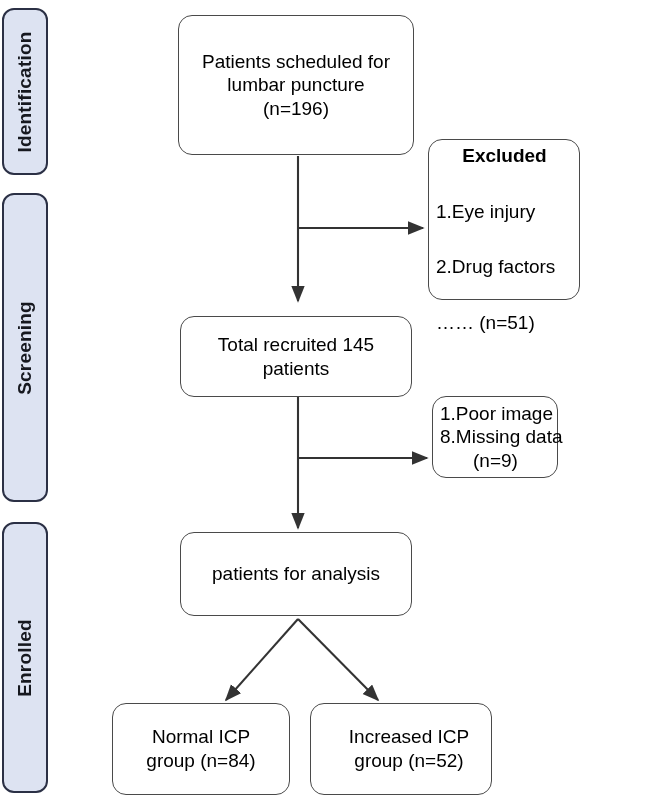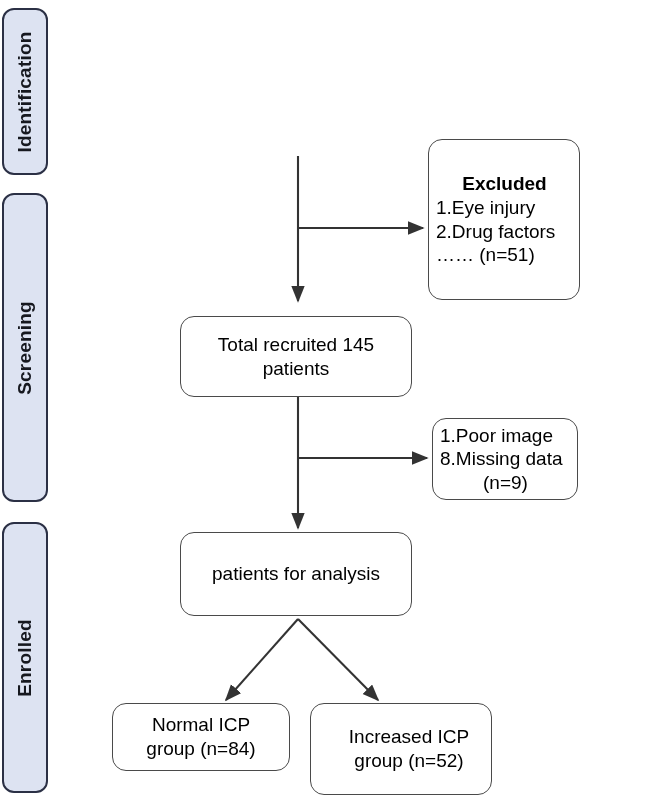--- a/index.html
+++ b/index.html
@@ -109,44 +109,49 @@
     <line x1="298" y1="228" x2="423" y2="228" stroke="#333333" stroke-width="2.1" marker-end="url(#arrowhead)"></line>
 
     <line x1="298" y1="386" x2="298" y2="528" stroke="#333333" stroke-width="2.1" marker-end="url(#arrowhead)"></line>
 
     <line x1="298" y1="458" x2="427" y2="458" stroke="#333333" stroke-width="2.1" marker-end="url(#arrowhead)"></line>
 
     <line x1="298" y1="619" x2="226" y2="700" stroke="#333333" stroke-width="2.1" marker-end="url(#arrowhead)"></line>
     <line x1="298" y1="619" x2="378" y2="700" stroke="#333333" stroke-width="2.1" marker-end="url(#arrowhead)"></line>
   </svg>
 
+  <div class="node" style="left:178px; top:15px; width:236px; height:140px;">
+    <span class="line">Patients scheduled for</span>
+    <span class="line">lumbar puncture</span>
+    <span class="line">(n=196)</span>
+  </div>
 
-  <div class="node left-align" style="left:428px; top:139px; width:152px; height:161px; justify-content:center;">
+  <div class="node left-align" style="left:428px; top:139px; width:152px; height:161px; justify-content:flex-start;gap:32px;">
     <span class="bold-title">Excluded</span>
     <span class="line">1.Eye injury</span>
     <span class="line">2.Drug factors</span>
     <span class="line">……  (n=51)</span>
   </div>
 
   <div class="node" style="left:180px; top:316px; width:232px; height:81px;">
     <span class="line">Total recruited 145</span>
     <span class="line">patients</span>
   </div>
 
-  <div class="node left-align" style="left:432px; top:418px; width:146px; height:82px;text-align:center;">
+  <div class="node left-align" style="left:432px; top:396px; width:126px; height:82px;text-align:center;">
     <span class="line">1.Poor image</span>
     <span class="line">8.Missing data</span>
     <span class="line centered">(n=9)</span>
   </div>
 
   <div class="node" style="left:180px; top:532px; width:232px; height:84px;">
     <span class="line">patients for analysis</span>
   </div>
 
-  <div class="node" style="left:112px; top:703px; width:178px; height:68px;text-align:center;">
+  <div class="node" style="left:112px; top:703px; width:178px; height:92px;text-align:center;">
     <span class="line">Normal ICP</span>
     <span class="line">group  (n=84)</span>
   </div>
 
   <div class="node" style="left:310px; top:703px; width:182px; height:92px;padding-left:22px;">
     <span class="line">Increased ICP</span>
     <span class="line">group  (n=52)</span>
   </div>
 
 </div>

